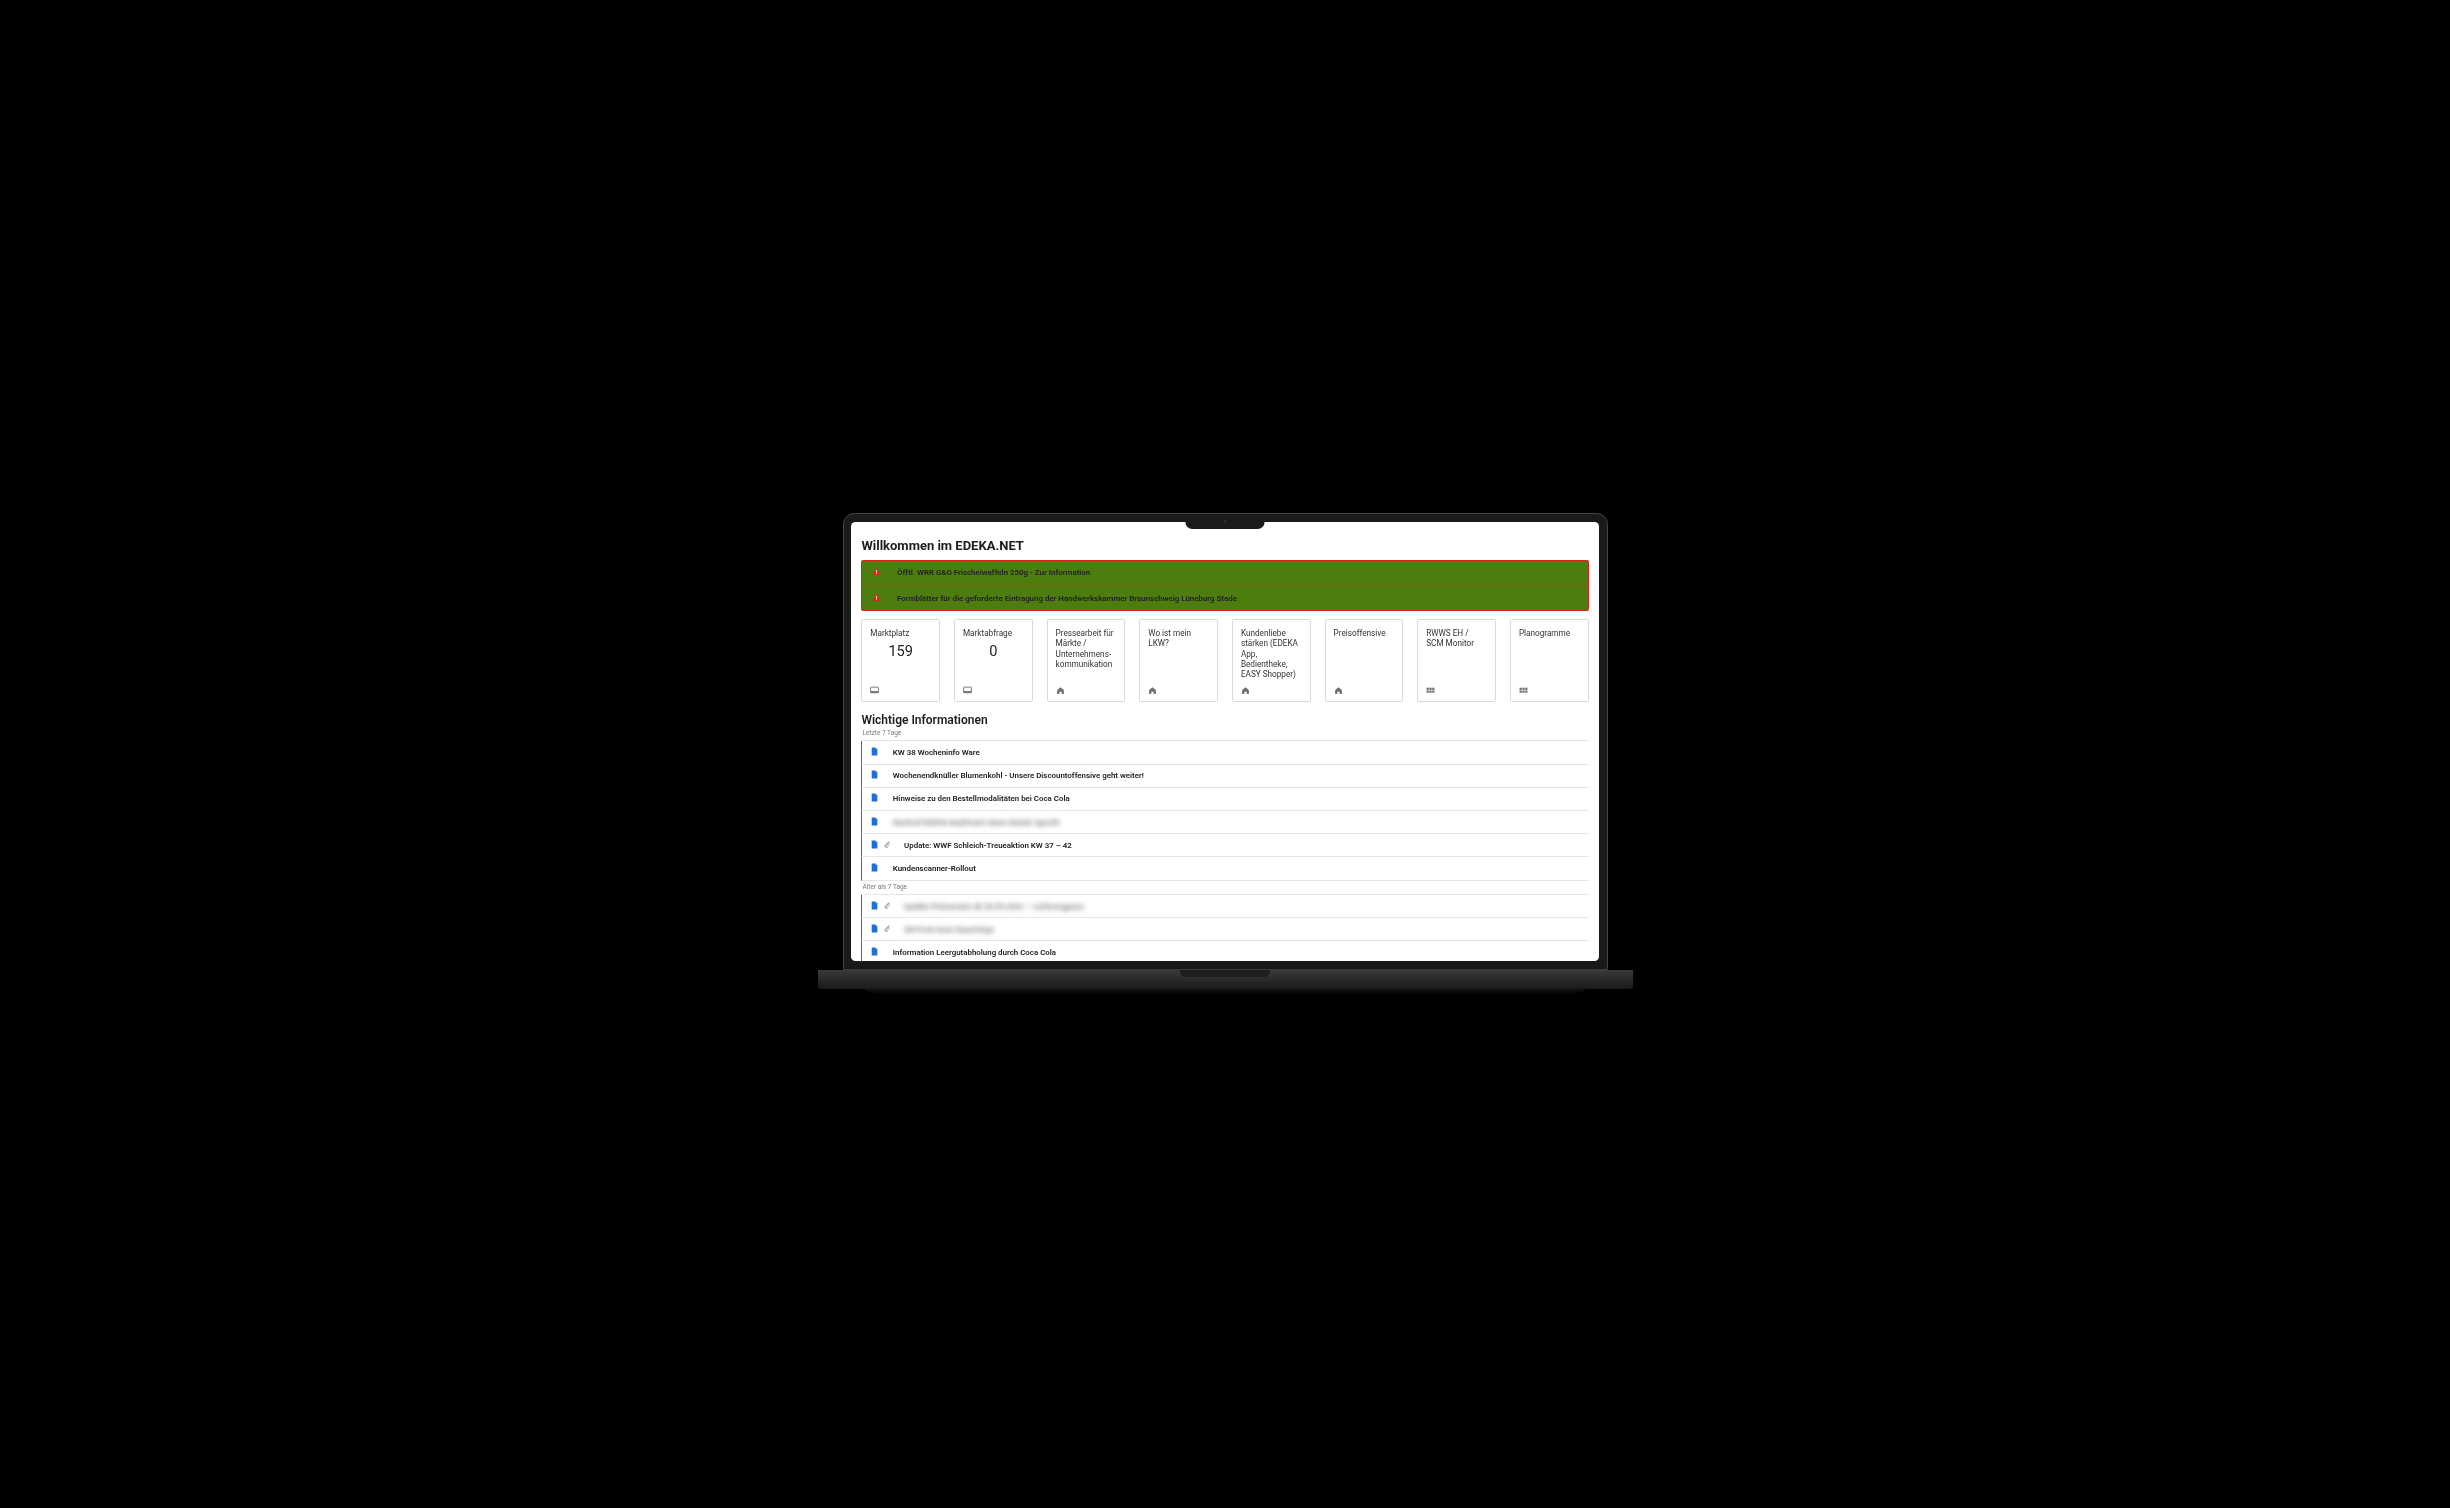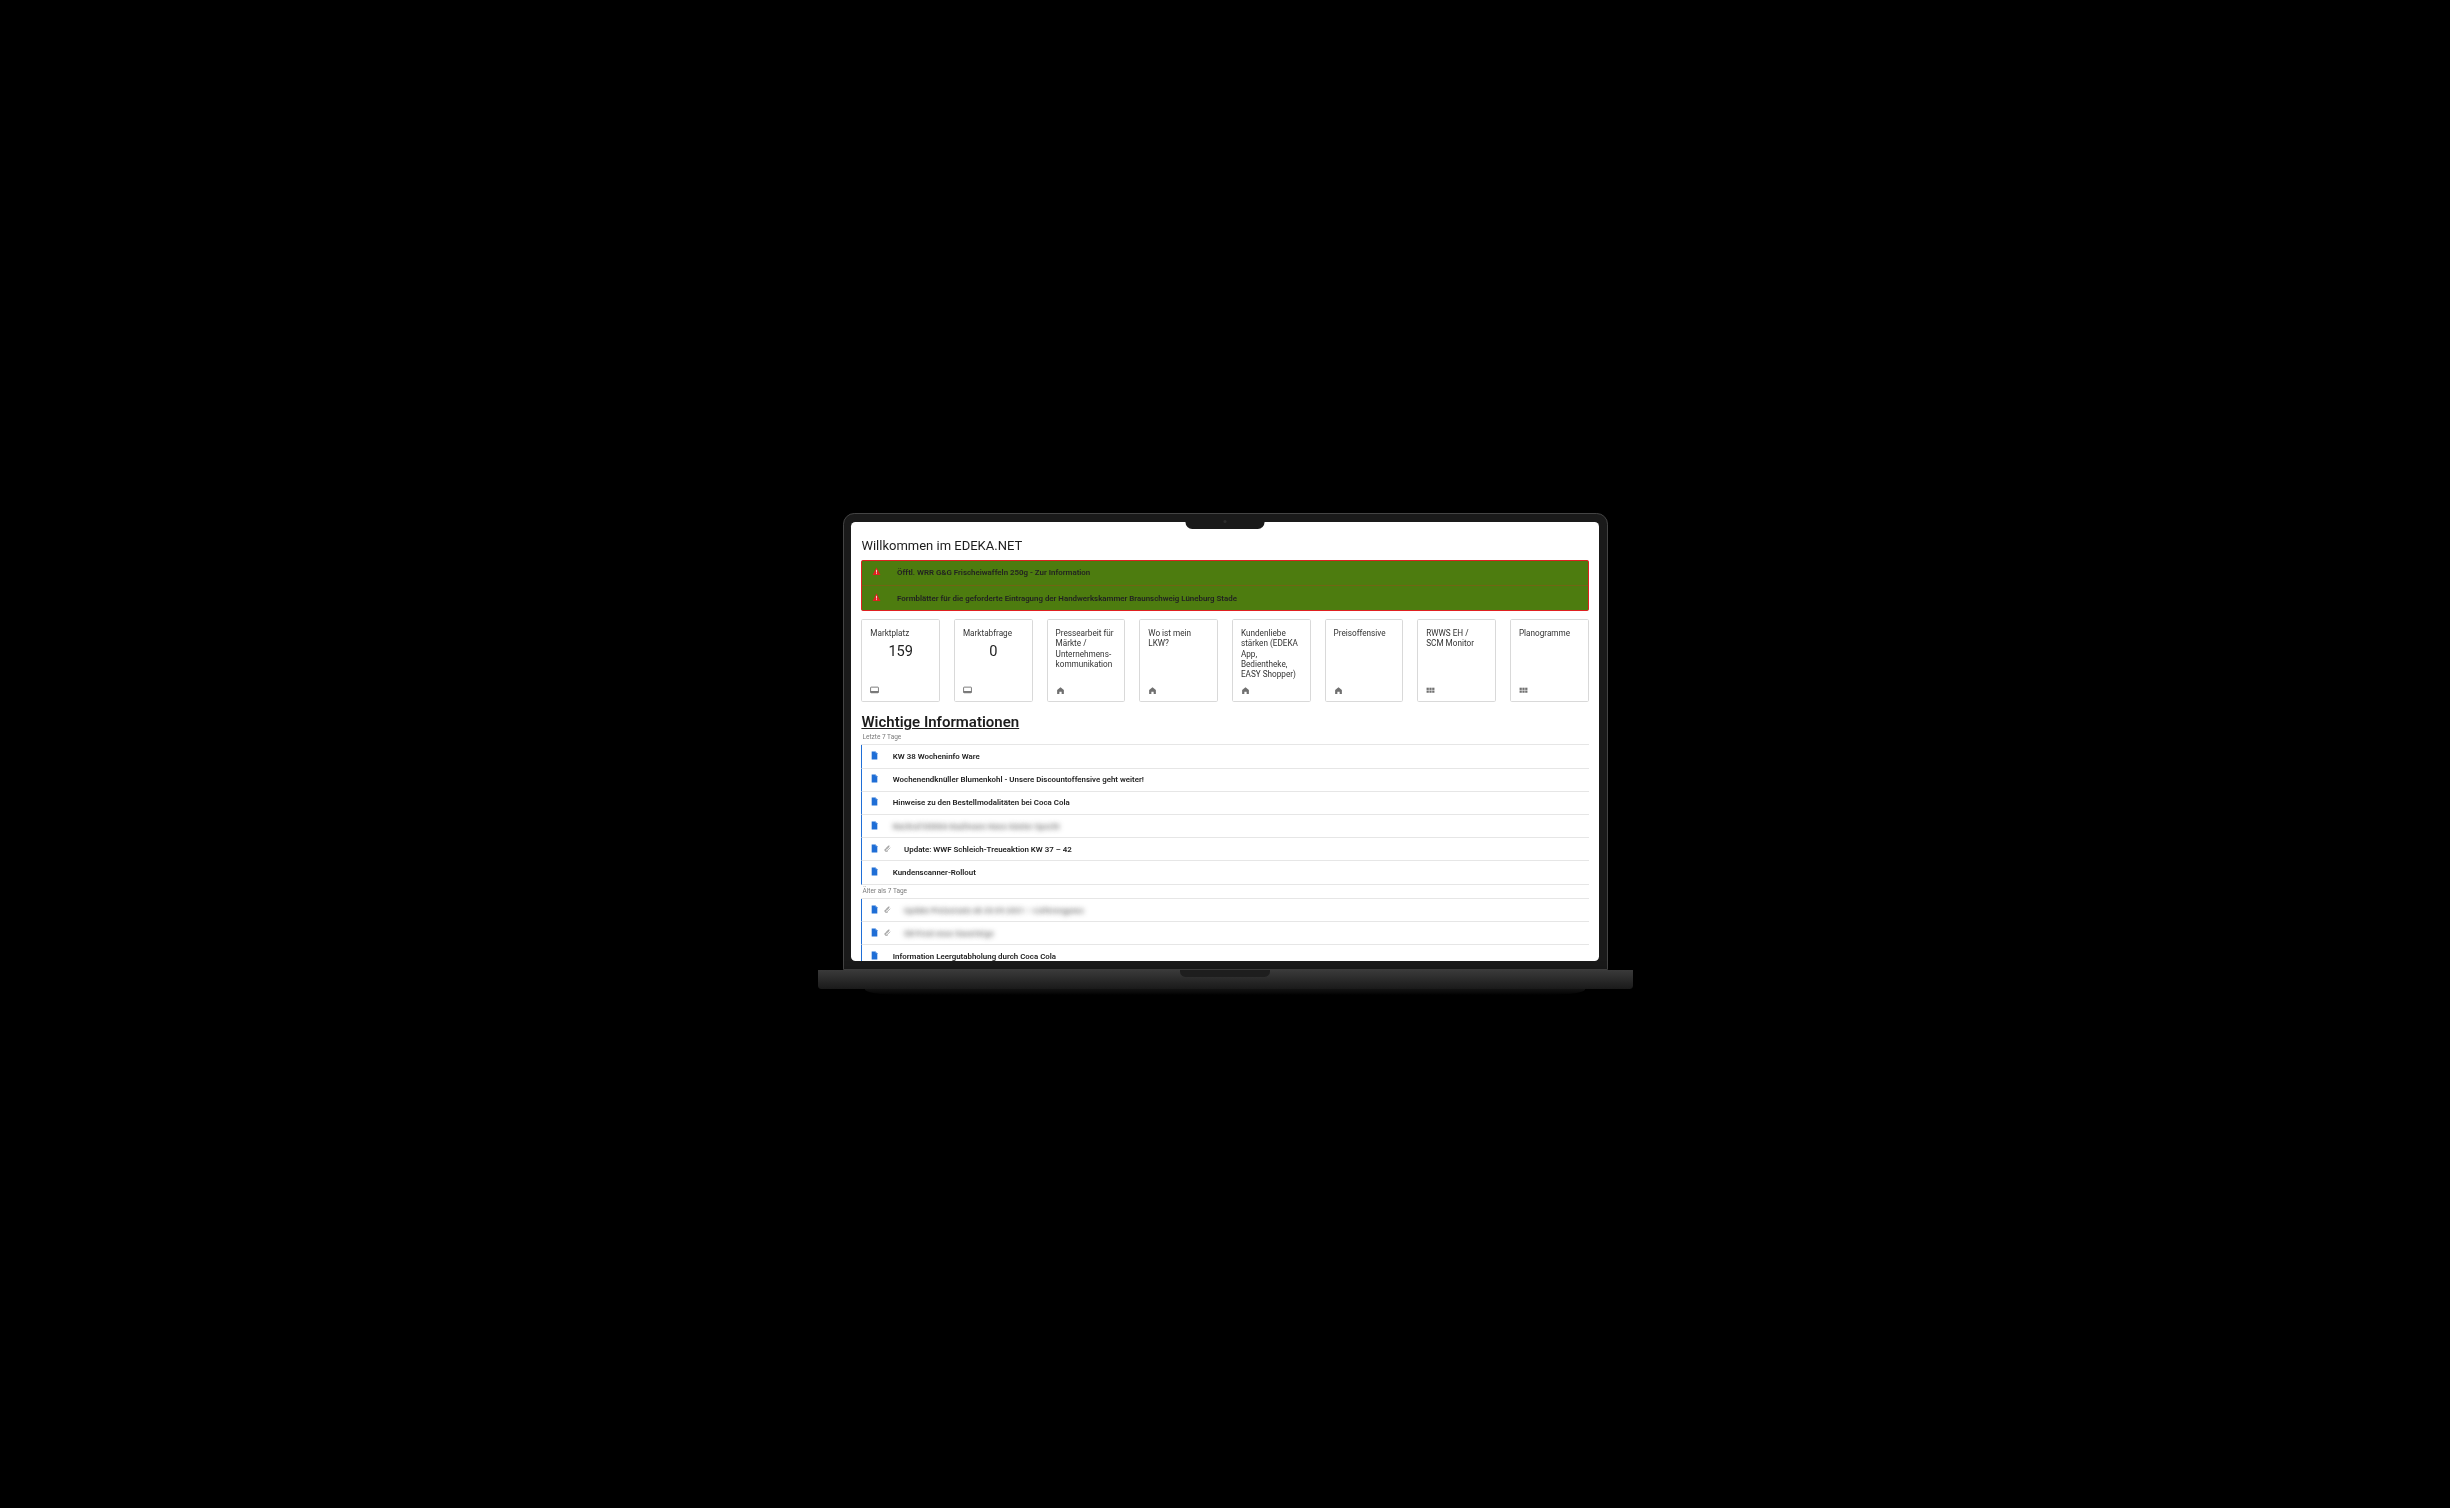--- a/index.html
+++ b/index.html
@@ -78,21 +78,21 @@
     width: 100%;
     height: 100%;
     padding: 15.7px 10px 0 10px;
     color: #222;
     font-size: 7.9px;
     overflow: hidden;
   }
 
   .page-title {
     font-size: 13px;
-    font-weight: 400;
+    font-weight: 700;
     margin: 0 0 6.7px 0;
     color: #1d1d1d;
   }
 
   
   .alerts {
     border: 0.8px solid #e02020;
     border-radius: 1.7px;
     background: #4d7c0f;
     margin-bottom: 7.9px;
@@ -146,25 +146,24 @@
   }
   .tile-top { flex:1; }
   .tile-footer {
     margin-top: 6.7px;
     color: #707070;
   }
   .tile-footer svg { display:block; }
 
   
   .section-title {
-    font-size: 15px;
+    font-size: 12px;
     font-weight: 600;
     margin: 3.4px 0 2.2px 0;
     color: #1d1d1d;
-    text-decoration: underline;
   }
   .subhead {
     font-size: 6.5px;
     color: #7a7a7a;
     margin: 2.2px 1.1px 3.4px 1.1px;
   }
   .info-list {
     border-top: 0.6px solid #e6e6e6;
     text-align: right;
   }

